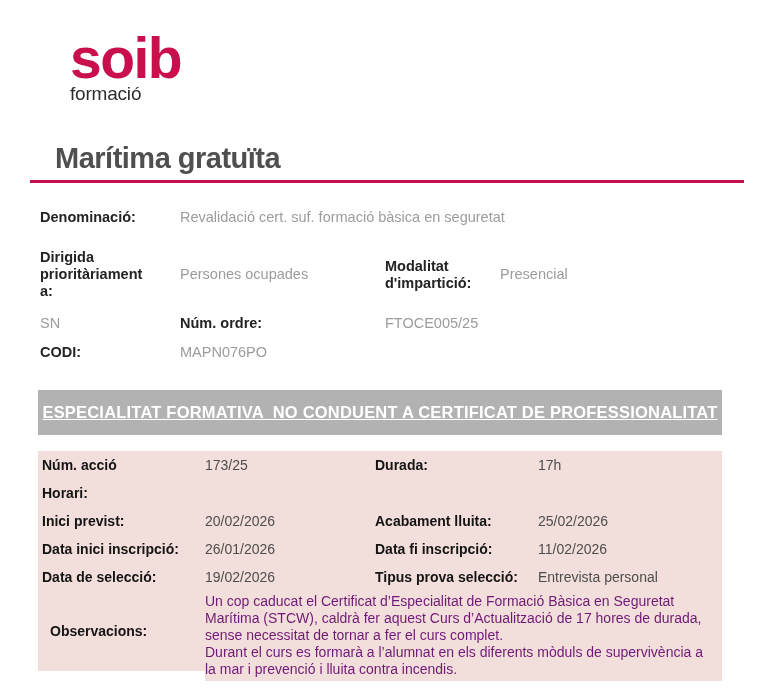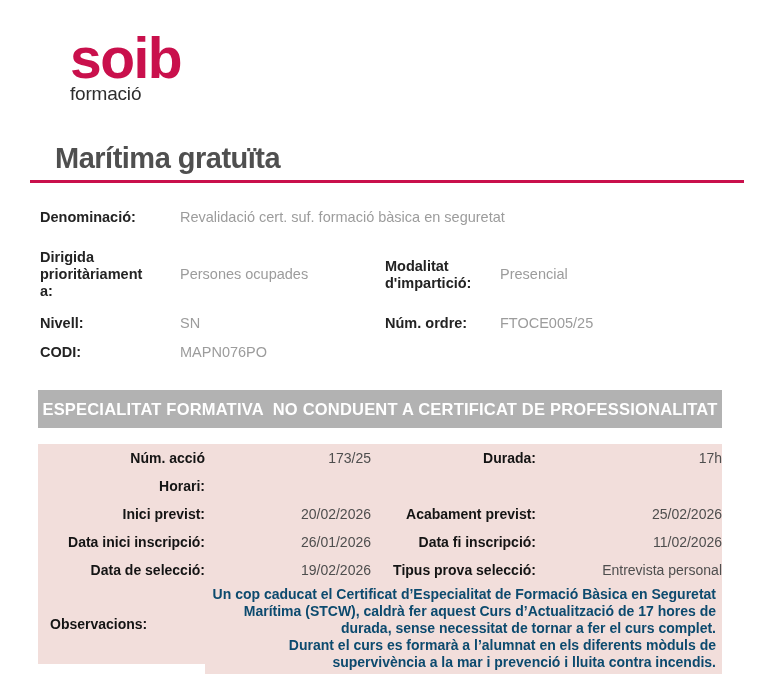--- a/index.html
+++ b/index.html
@@ -32,43 +32,43 @@
   .info{margin:26px 40px 0 40px;font-size:14.5px;}
   .info-row{display:grid;grid-template-columns:140px 205px 115px 1fr;align-items:center;}
   .row-1{margin-bottom:23px;}
   .row-2{margin-bottom:15px;}
   .row-3{margin-bottom:12px;}
   .i-label{font-weight:bold;color:#232323;line-height:17px;padding-right:23px;}
   .i-value{color:#9C9C9C;line-height:17px;}
   .span-rest{grid-column:2 / 5;}
   
   .banner{
-    margin:29px 38px 0 38px;height:38px;background:var(--banner-bg);
+    margin:29px 38px 0 38px;height:45px;background:var(--banner-bg);
     color:var(--banner-text);font-weight:bold;font-size:16.5px;letter-spacing:0.2px;
-    display:flex;align-items:center;justify-content:center;white-space:pre-wrap;
+    display:flex;align-items:center;justify-content:center;white-space:pre-wrap;text-decoration:underline;
   }
   
-  .course-table{margin:16px 38px 0 38px;font-size:14px;text-align:right;}
+  .course-table{margin:16px 38px 0 38px;font-size:14px;}
   .t-row{
     display:grid;grid-template-columns:167px 166px 165px 1fr;
     align-items:center;min-height:28px;background:var(--table-bg);
   }
   .t-label{font-weight:bold;color:#141414;padding-left:4px;line-height:17px;}
   .t-value{color:#4e4e4e;line-height:17px;}
   .t-value.col4{padding-left:2px;}
   .t-span{grid-column:2 / 5;padding-right:6px;}
   
   .t-obs{background:transparent;align-items:stretch;min-height:0;}
   .t-obs .t-label-cell{
     background:var(--table-bg);margin-bottom:10px;display:flex;align-items:center;
     padding-left:12px;font-weight:bold;color:#141414;
   }
   .t-obs .t-value-cell{
-    background:var(--table-bg);grid-column:2 / 5;color:#0c4a6e;
-    padding:2px 6px 3px 0;line-height:17px;font-weight:bold;
+    background:var(--table-bg);grid-column:2 / 5;color:#701a75;
+    padding:2px 6px 3px 0;line-height:17px;
   }
   .t-value-cell p{margin:0;}
 </style>
 </head>
 <body>
 
 <div class="page">
 
   <header class="logo">
     <div class="logo-brand">soib</div>
@@ -85,21 +85,20 @@
       <div class="i-label">Denominació:</div>
       <div class="i-value span-rest">Revalidació cert. suf. formació bàsica en seguretat</div>
     </div>
     <div class="info-row row-2">
       <div class="i-label">Dirigida prioritàriament a:</div>
       <div class="i-value">Persones ocupades</div>
       <div class="i-label">Modalitat d'impartició:</div>
       <div class="i-value">Presencial</div>
     </div>
     <div class="info-row row-3">
-      <div class="i-label">Nivell:</div>
       <div class="i-value">SN</div>
       <div class="i-label">Núm. ordre:</div>
       <div class="i-value">FTOCE005/25</div>
     </div>
     <div class="info-row">
       <div class="i-label">CODI:</div>
       <div class="i-value span-rest">MAPN076PO</div>
     </div>
   </section>
 
@@ -114,21 +113,21 @@
       <div class="t-value col4">17h</div>
     </div>
 
     <div class="t-row">
       <div class="t-label">Horari:</div>
     </div>
 
     <div class="t-row">
       <div class="t-label">Inici previst:</div>
       <div class="t-value">20/02/2026</div>
-      <div class="t-label">Acabament previst:</div>
+      <div class="t-label">Acabament lluita:</div>
       <div class="t-value col4">25/02/2026</div>
     </div>
 
     <div class="t-row">
       <div class="t-label">Data inici inscripció:</div>
       <div class="t-value">26/01/2026</div>
       <div class="t-label">Data fi inscripció:</div>
       <div class="t-value col4">11/02/2026</div>
     </div>
 

